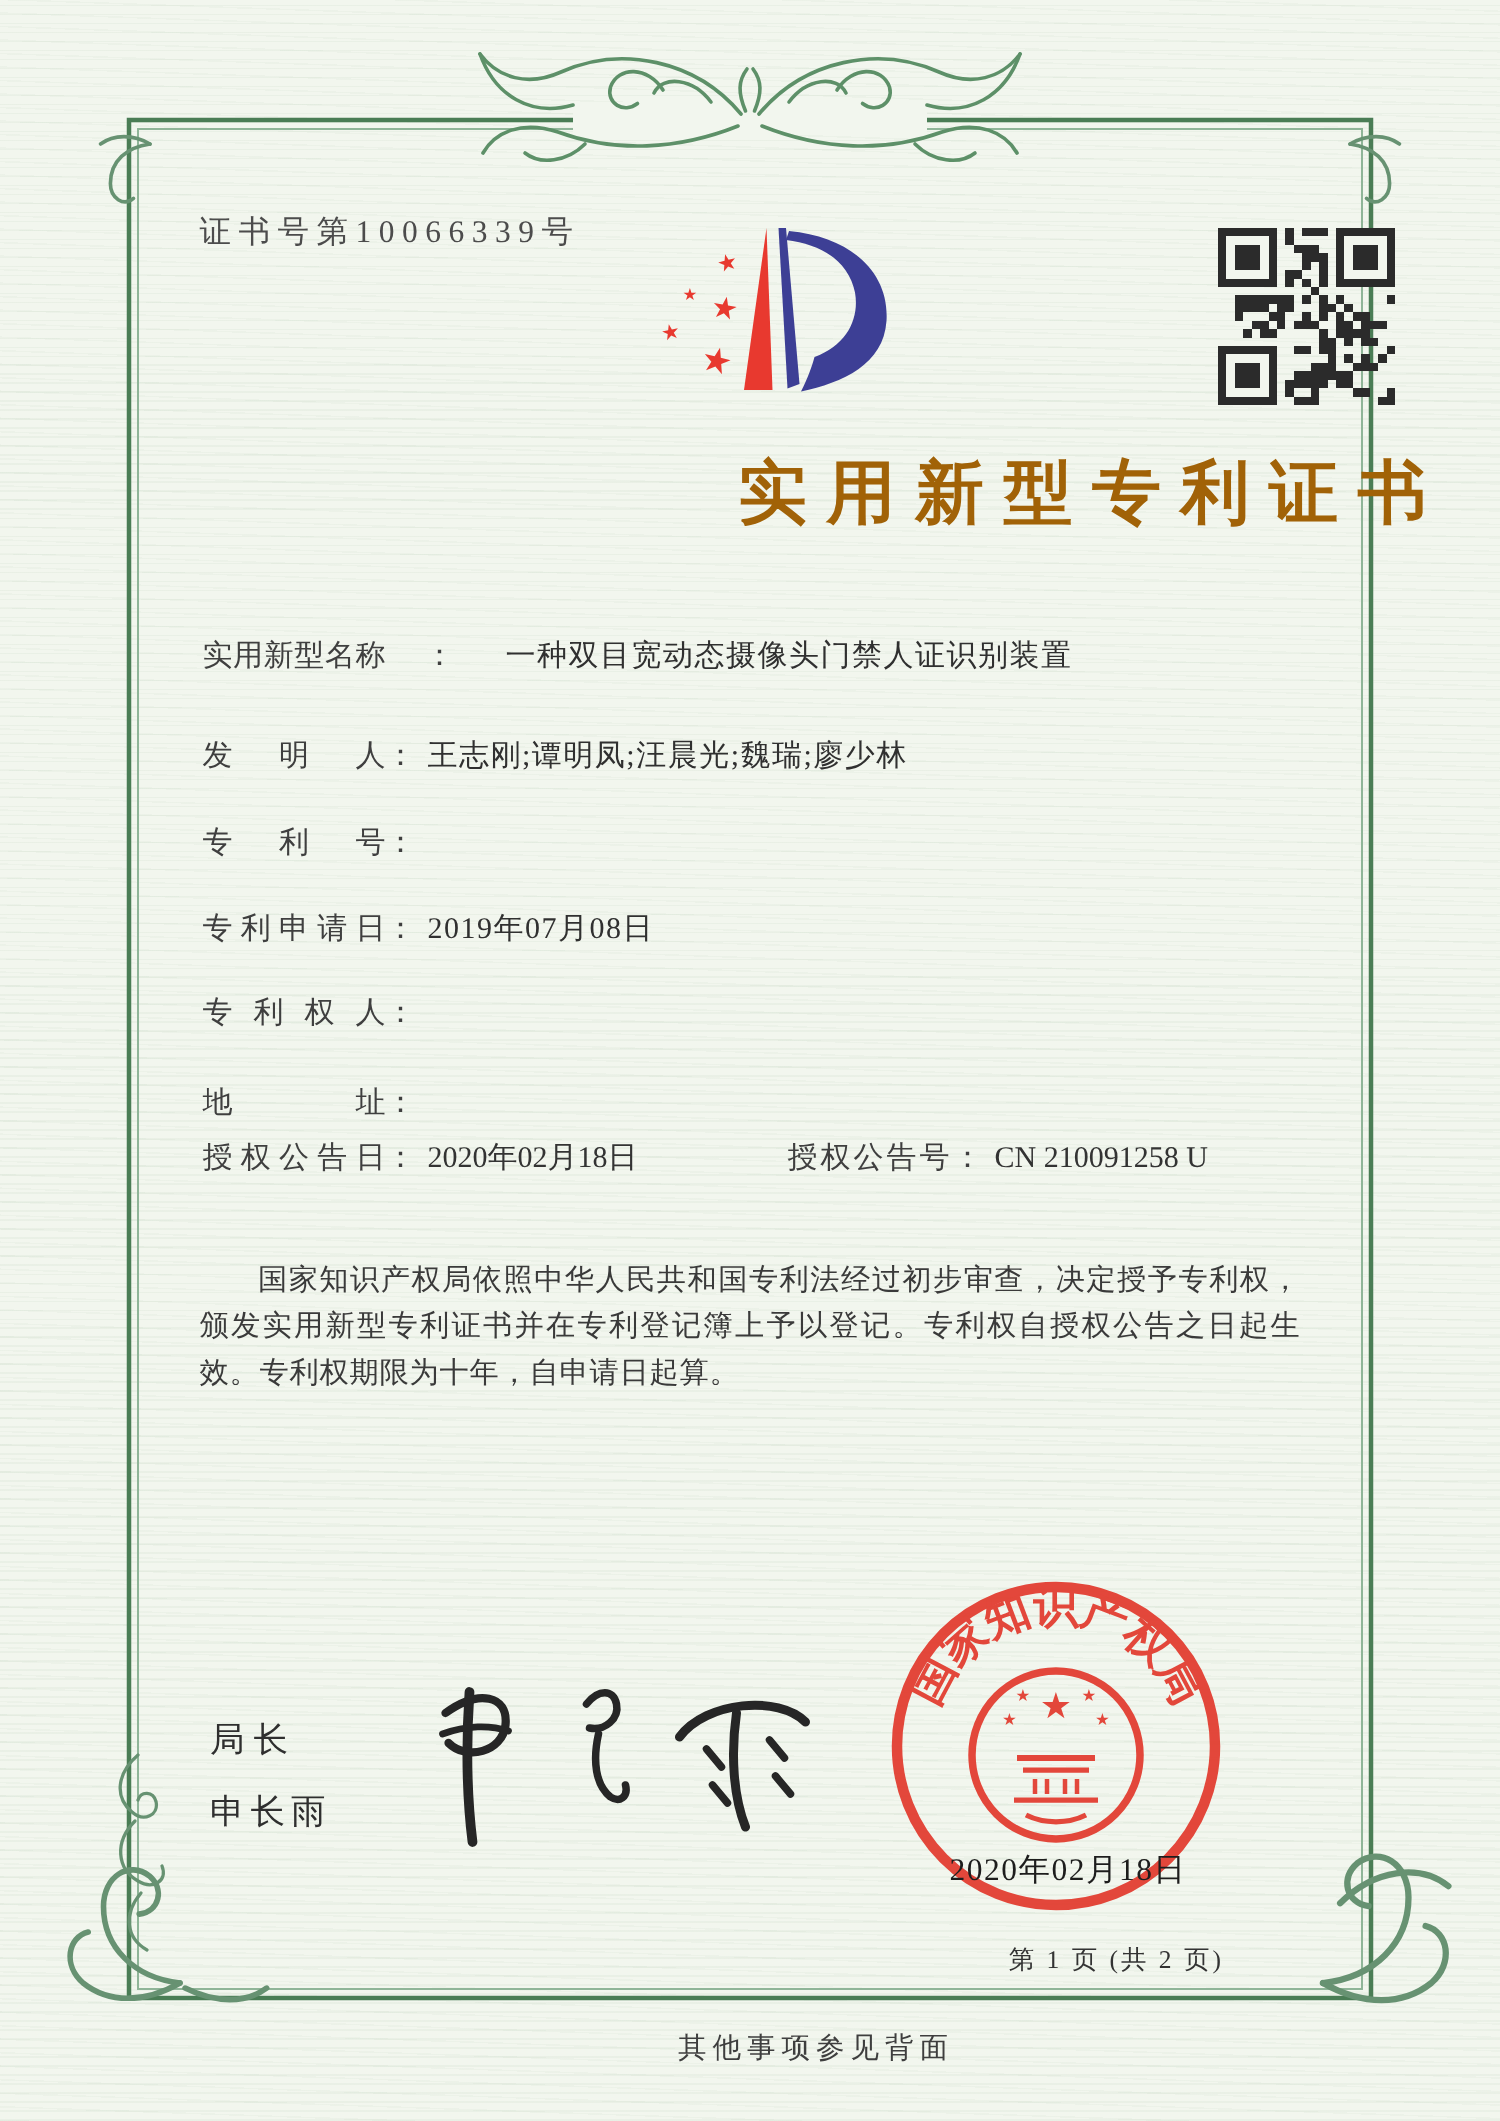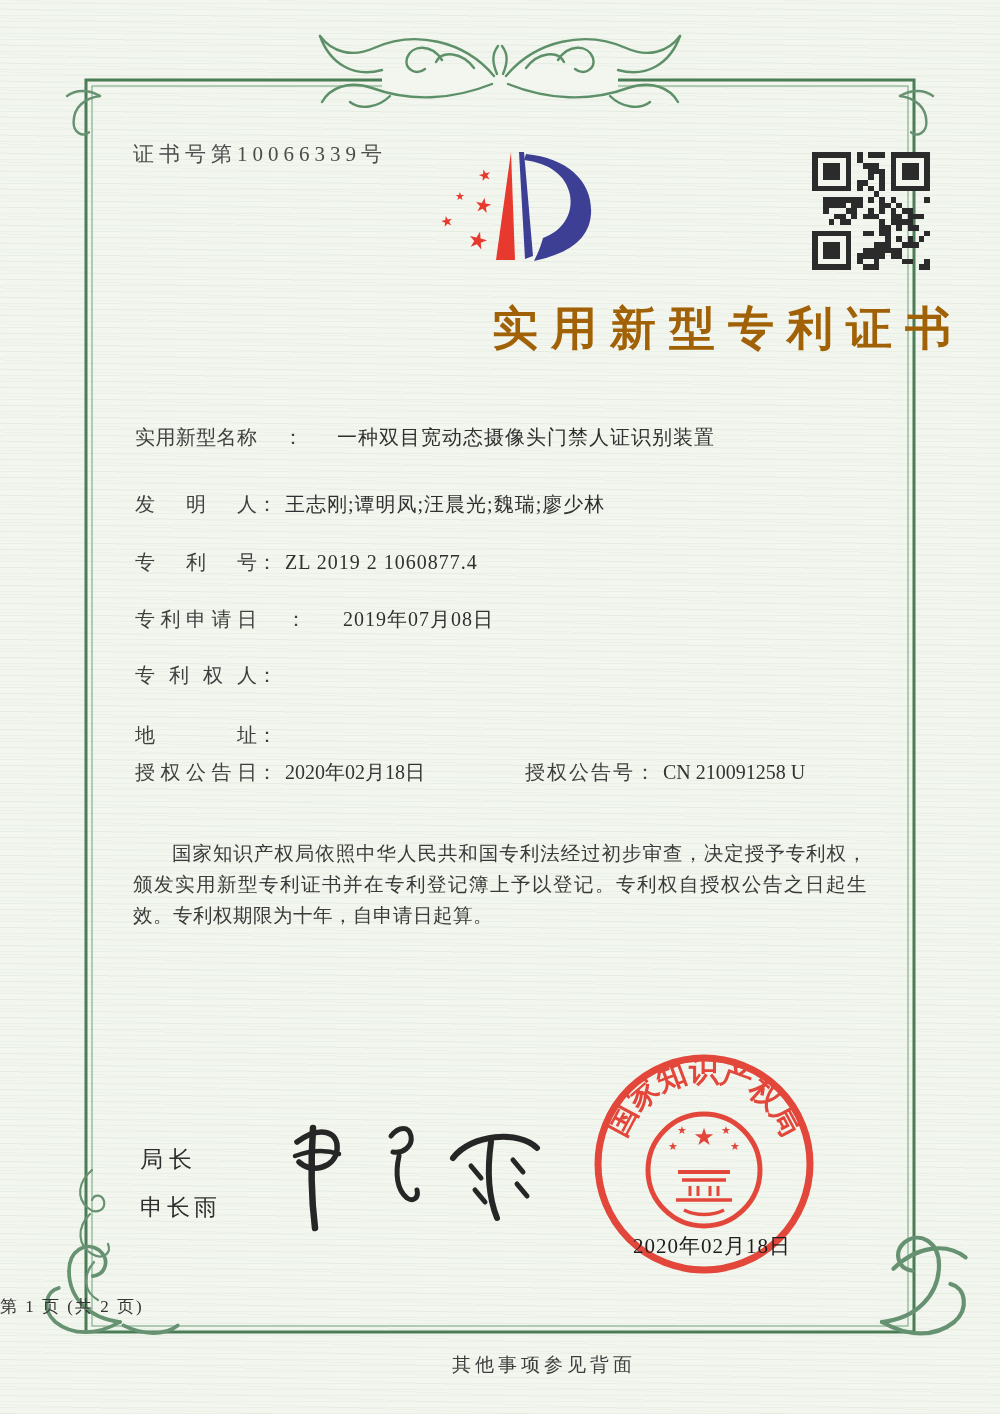--- a/index.html
+++ b/index.html
@@ -22,35 +22,35 @@
 
   .title{left:0;top:298px;width:964px;margin:0;text-align:right;
     font-size:46px;font-weight:600;letter-spacing:13px;color:#a16207;}
 
   .fields{left:135px;top:423px;width:732px;font-size:20px;}
   .frow{display:flex;align-items:flex-start;line-height:29px;}
   .flabel{display:inline-block;width:122px;text-align:justify;text-align-last:justify;color:#3f3f3f;flex:0 0 122px;}
   .colon{color:#3f3f3f;margin-right:8px;}
   .fvalue{flex:1;color:#303030;letter-spacing:1px;}
   .mb-name{margin-bottom:38px;gap:26px;} .mb-inv{margin-bottom:29px;} .mb-pat{margin-bottom:28px;}
-  .mb-app{margin-bottom:27px;gap:29px;} .mb-own{margin-bottom:31px;} .mb-addr{margin-bottom:8px;}
+  .mb-app{margin-bottom:27px;} .mb-own{margin-bottom:31px;} .mb-addr{margin-bottom:8px;}
   .grant-extra{margin-left:100px;display:flex;}
   .grant-extra .glabel{letter-spacing:2px;color:#3f3f3f;}
 
   .paras{left:133px;top:838px;width:734px;font-size:19.5px;line-height:31px;text-align:justify;color:#3a3a3a;}
   .paras p{margin:0 0 4px 0;text-indent:2em;letter-spacing:0.5px;}
 
   .sig-title{left:140px;top:1144px;font-size:23px;color:#2f2f2f;letter-spacing:6px;}
   .sig-name{left:140px;top:1192px;font-size:23px;color:#2f2f2f;letter-spacing:4px;}
   .signature{left:275px;top:1100px;}
 
   .seal{left:586px;top:1046px;opacity:0.92;}
   .seal-date{left:612px;top:1232px;width:200px;font-size:21px;color:#1d1d1d;letter-spacing:1px;text-align:center;}
 
-  .page-info{left:0;top:1295px;width:816px;text-align:left;font-size:17px;color:#333;letter-spacing:2px;}
+  .page-info{left:0;top:1295px;width:816px;text-align:right;font-size:17px;color:#333;letter-spacing:2px;}
   .footer-note{left:0;top:1352px;width:1000px;text-align:center;font-size:19px;color:#3e3e3e;letter-spacing:4px;margin-left:44px;}
 </style>
 </head>
 <body>
 
 <svg class="abs ornaments" width="1000" height="1414" viewBox="0 0 1000 1414">
   <rect x="86" y="80" width="828" height="1252" fill="none" stroke="#4a7d55" stroke-width="3"></rect>
   <rect x="92" y="86" width="816" height="1240" fill="none" stroke="#8db496" stroke-width="1.3"></rect>
 
   <g transform="translate(500,82)" stroke="#5d9068" fill="none" stroke-width="2.4" stroke-linecap="round">
@@ -258,21 +258,20 @@
       <span class="fvalue">一种双目宽动态摄像头门禁人证识别装置</span>
   </div>
   <div class="frow mb-inv">
     <span class="flabel">发明人</span>
       <span class="colon">：</span>
       <span class="fvalue">王志刚;谭明凤;汪晨光;魏瑞;廖少林</span>
   </div>
   <div class="frow mb-pat">
     <span class="flabel">专利号</span>
       <span class="colon">：</span>
-      <span class="fvalue">ZL 2019 2 1060877.4</span>
   </div>
   <div class="frow mb-app">
     <span class="flabel">专利申请日</span>
       <span class="colon">：</span>
       <span class="fvalue">2019年07月08日</span>
   </div>
   <div class="frow mb-own">
     <span class="flabel">专利权人</span>
       <span class="colon">：</span>
   </div>

